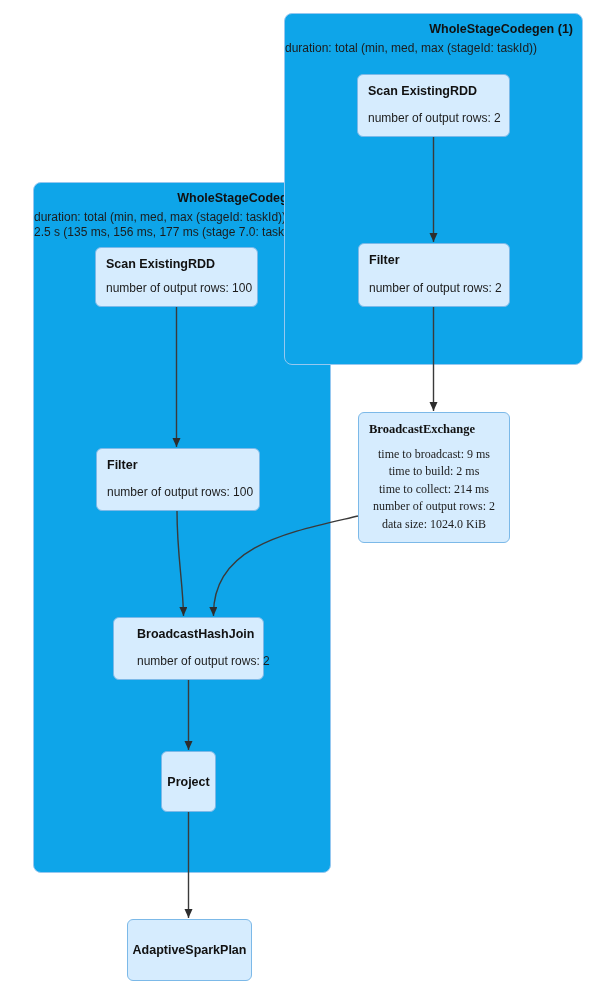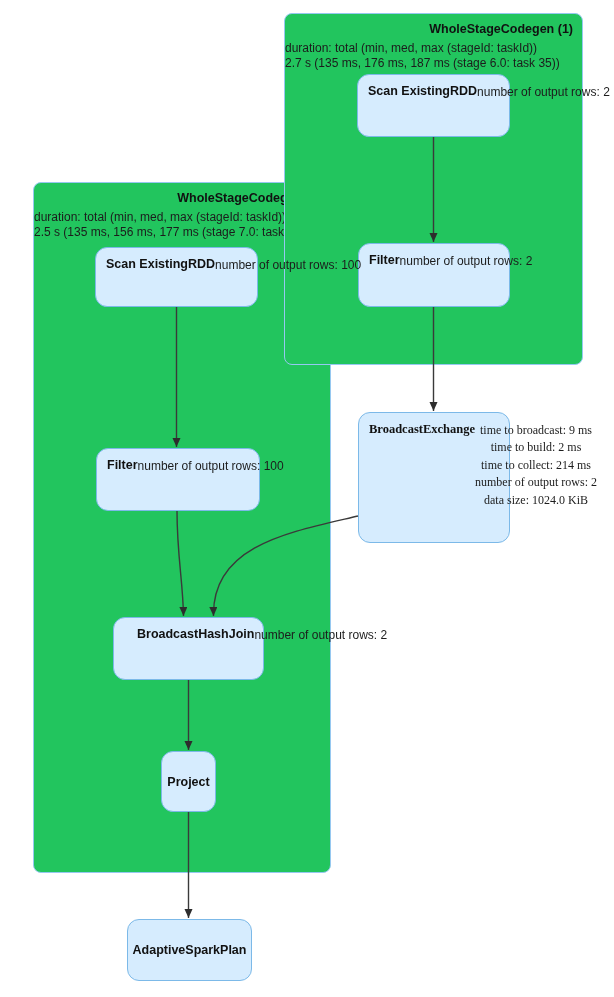--- a/index.html
+++ b/index.html
@@ -11,21 +11,21 @@
   #canvas {
     position: relative;
     width: 614px;
     height: 997px;
     background: #ffffff;
     overflow: hidden;
     color: #1c1c1c;
   }
   .cluster {
     position: absolute;
-    background: #22c55e;
+    background: #0ea5e9;
     border: 1px solid #96c8f0;
     border-radius: 8px;
     box-sizing: border-box;
   }
   .cluster-title {
     position: absolute;
     top: 8px;
     right: 9px;
     font-size: 12.5px;
     font-weight: 700;
@@ -40,25 +40,25 @@
     text-align: left;
     font-size: 12px;
     line-height: 14.5px;
     color: #1c1c1c;
   }
   .cluster-duration div { white-space: nowrap; }
   .node {
     position: absolute;
     background: #d6ecfe;
     border: 1px solid #7cb9e8;
-    border-radius: 12px;
+    border-radius: 6px;
     box-sizing: border-box;
     padding: 9px 10px;
     display: flex;
-    flex-direction: row;
+    flex-direction: column;
     justify-content: space-between;
     z-index: 4;
   }
   .node.center {
     justify-content: center;
     align-items: center;
     padding: 4px;
   }
   .node-title {
     font-size: 12.5px;
@@ -98,21 +98,20 @@
     <div class="cluster-duration">
       <div>duration: total (min, med, max (stageId: taskId))</div>
       <div>2.5 s (135 ms, 156 ms, 177 ms (stage 7.0: task 43))</div>
     </div>
   </div>
 
   <div class="cluster z-high" style="left:284px; top:13px; width:299px; height:352px;">
     <div class="cluster-title">WholeStageCodegen (1)</div>
     <div class="cluster-duration">
       <div>duration: total (min, med, max (stageId: taskId))</div>
-      <div>2.7 s (135 ms, 176 ms, 187 ms (stage 6.0: task 35))</div>
     </div>
   </div>
 
   <div class="node" style="left:357px; top:74px; width:153px; height:63px;">
     <div class="node-title">Scan ExistingRDD</div>
     <div class="node-metrics">
       <div>number of output rows: 2</div>
     </div>
   </div>
 

